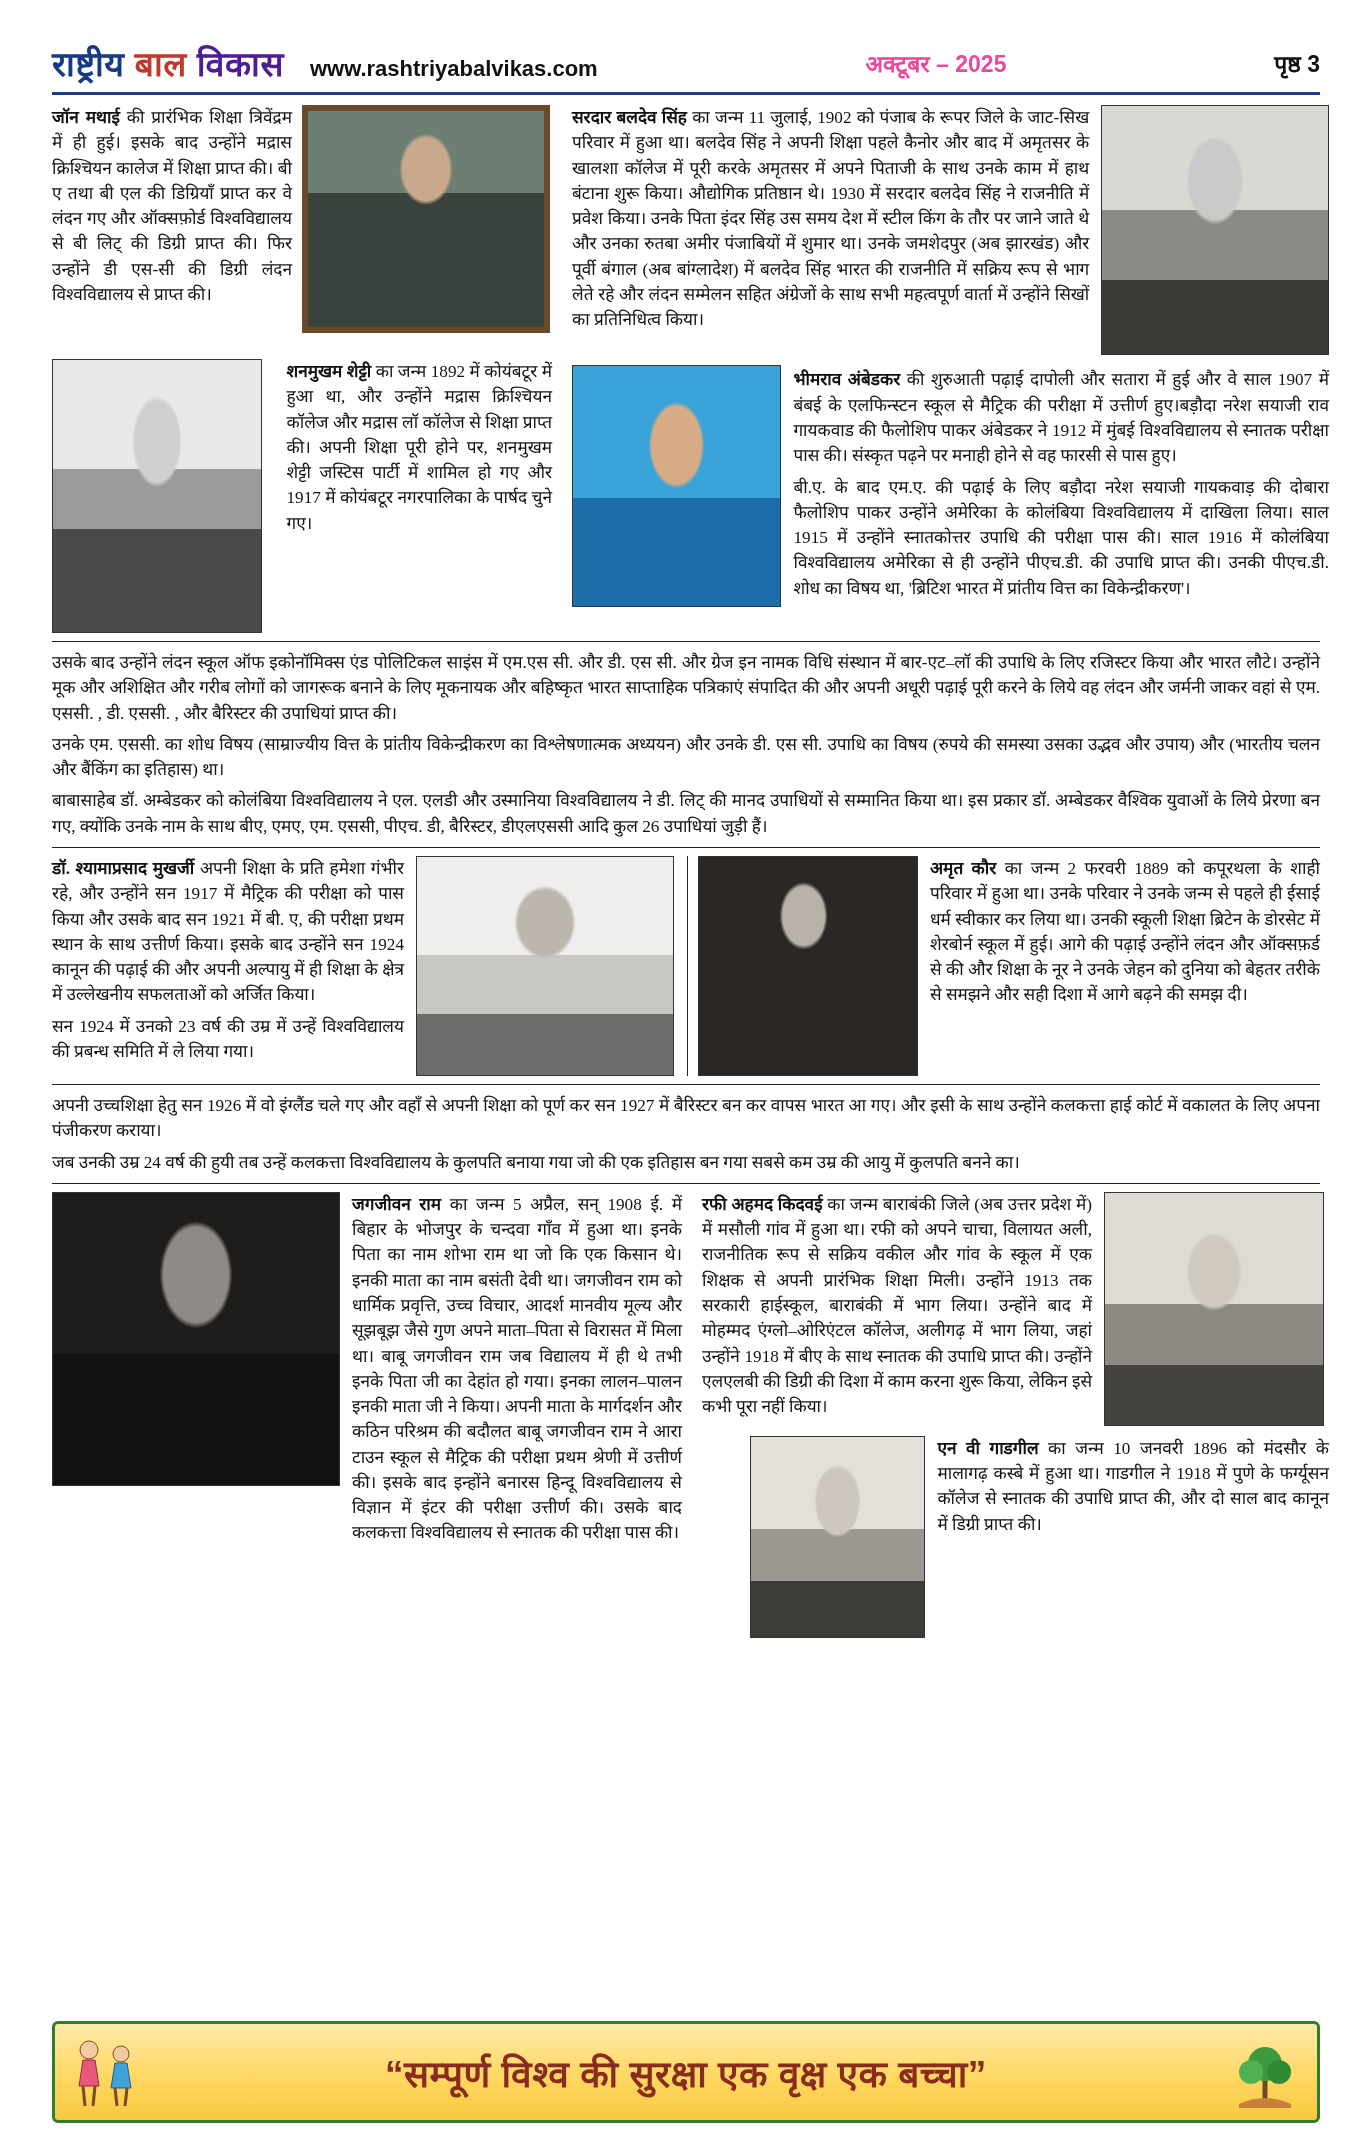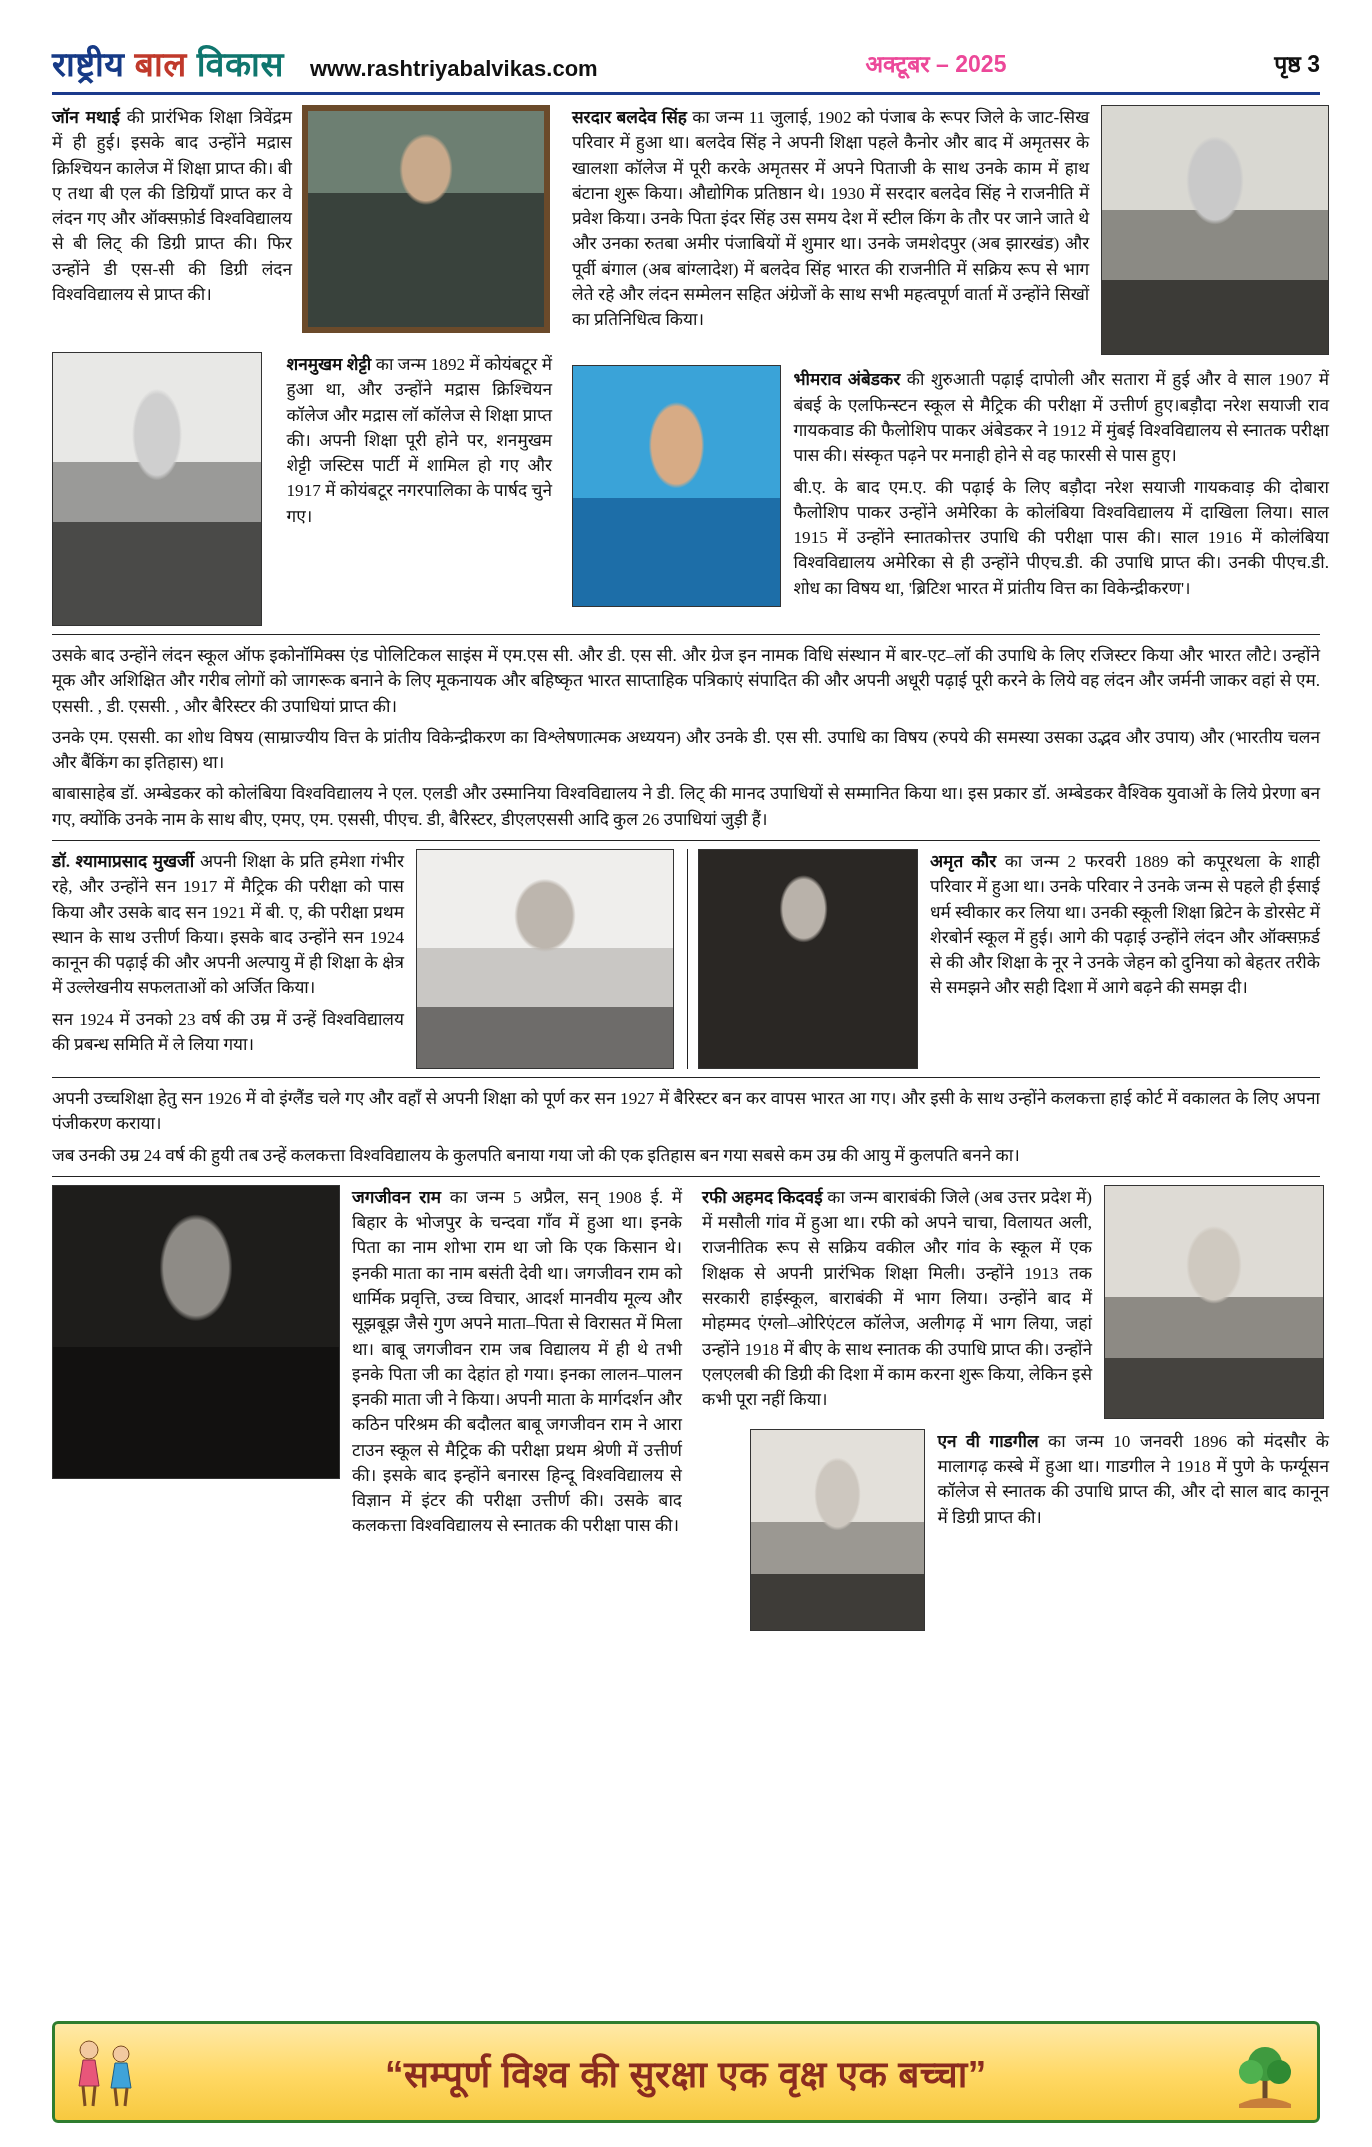--- a/index.html
+++ b/index.html
@@ -32,21 +32,21 @@
   }
   .brand {
     font-family: "Liberation Sans", sans-serif;
     font-size: 34px;
     font-weight: bold;
     color: #163a86;
     letter-spacing: 0.5px;
     white-space: nowrap;
   }
   .brand .b2 { color: #c0392b; }
-  .brand .b3 { color: #0f766e; }
+  .brand .b3 { color: #4c1d95; }
   .site-url {
     font-family: "Liberation Sans", sans-serif;
     font-size: 22px;
     font-weight: bold;
     color: #111;
     margin-left: 26px;
     white-space: nowrap;
     text-align: right;
   }
   .issue-date {
@@ -203,21 +203,21 @@
 
     <div class="cell" style="width:500px;">
 
       <div style="display:flex; align-items:flex-start;">
         <div class="txt" style="width:240px;">
           <span class="name">जॉन मथाई</span><span> की प्रारंभिक शिक्षा त्रिवेंद्रम में ही हुई। इसके बाद उन्होंने मद्रास क्रिश्चियन कालेज में शिक्षा प्राप्त की। बी ए तथा बी एल की डिग्रियाँ प्राप्त कर वे लंदन गए और ऑक्सफ़ोर्ड विश्वविद्यालय से बी लिट् की डिग्री प्राप्त की। फिर उन्होंने डी एस-सी की डिग्री लंदन विश्वविद्यालय से प्राप्त की।</span>
         </div>
         <div class="photo ph-mathai" style="width:236px; height:216px; margin-left:10px;"></div>
       </div>
 
-      <div style="display:flex; align-items:flex-start; margin-top:19px;gap:12px;">
+      <div style="display:flex; align-items:flex-start; margin-top:26px;gap:12px;">
         <div class="photo ph-shetty" style="width:212px; height:272px;"></div>
         <div class="txt" style="width:270px; margin-left:12px;">
           <span class="name">शनमुखम शेट्टी</span><span> का जन्म 1892 में कोयंबटूर में हुआ था, और उन्होंने मद्रास क्रिश्चियन कॉलेज और मद्रास लॉ कॉलेज से शिक्षा प्राप्त की। अपनी शिक्षा पूरी होने पर, शनमुखम शेट्टी जस्टिस पार्टी में शामिल हो गए और 1917 में कोयंबटूर नगरपालिका के पार्षद चुने गए।</span>
         </div>
       </div>
     </div>
 
     <div class="sep-v"></div>
 
     <div class="cell" style="width:757px;">

